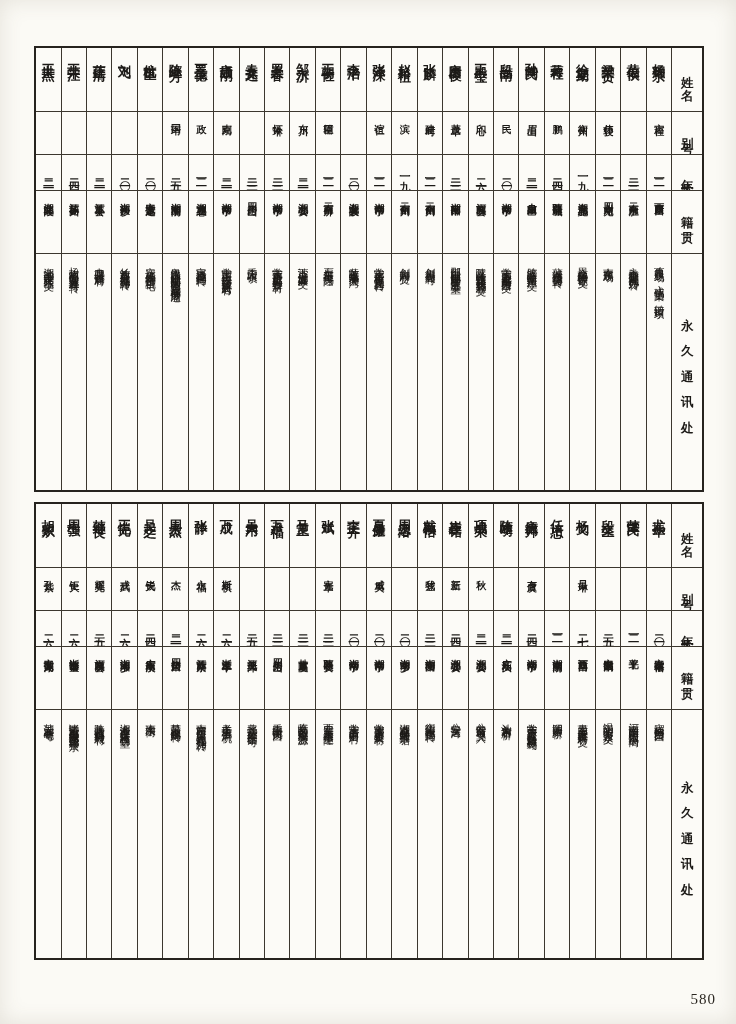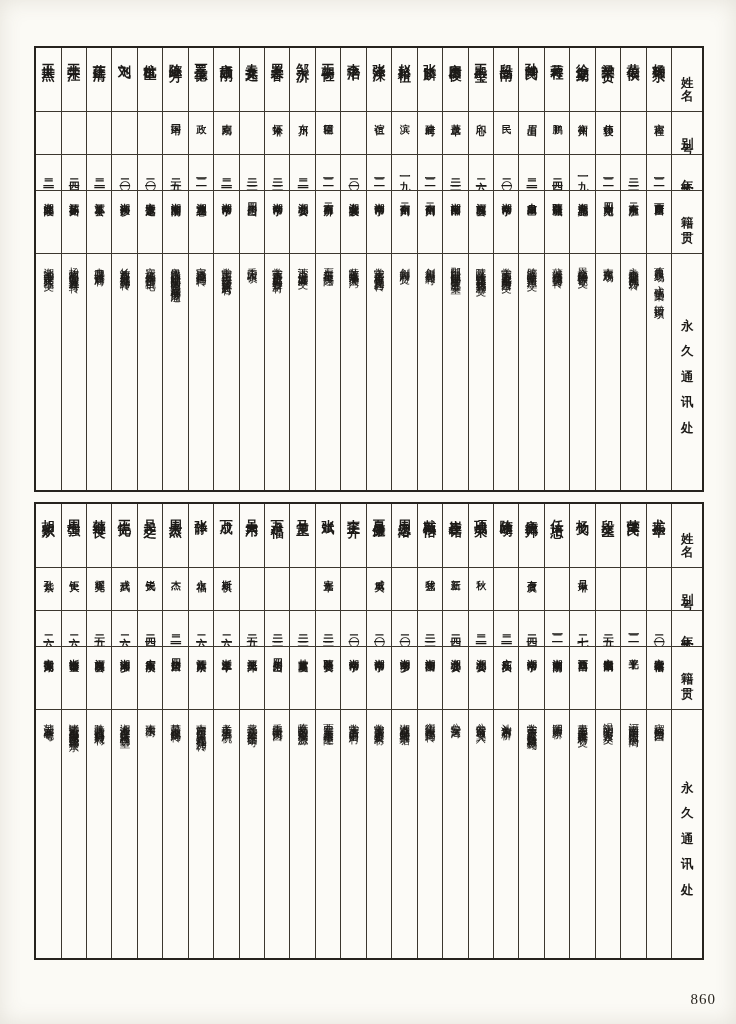--- a/index.html
+++ b/index.html
@@ -935,14 +935,14 @@
           <span class="vt">二六</span>
         </div>
         <div class="cell r-origin c-origin">
           <span class="vt">安徽芜湖</span>
         </div>
         <div class="cell r-addr c-addr">
           <span class="vt">芜湖后家巷七号</span>
         </div>
       </div>
     </div>
-  <div class="page-number">860</div>
+  <div class="page-number">580</div>
 </div>
 
 </body></html>

